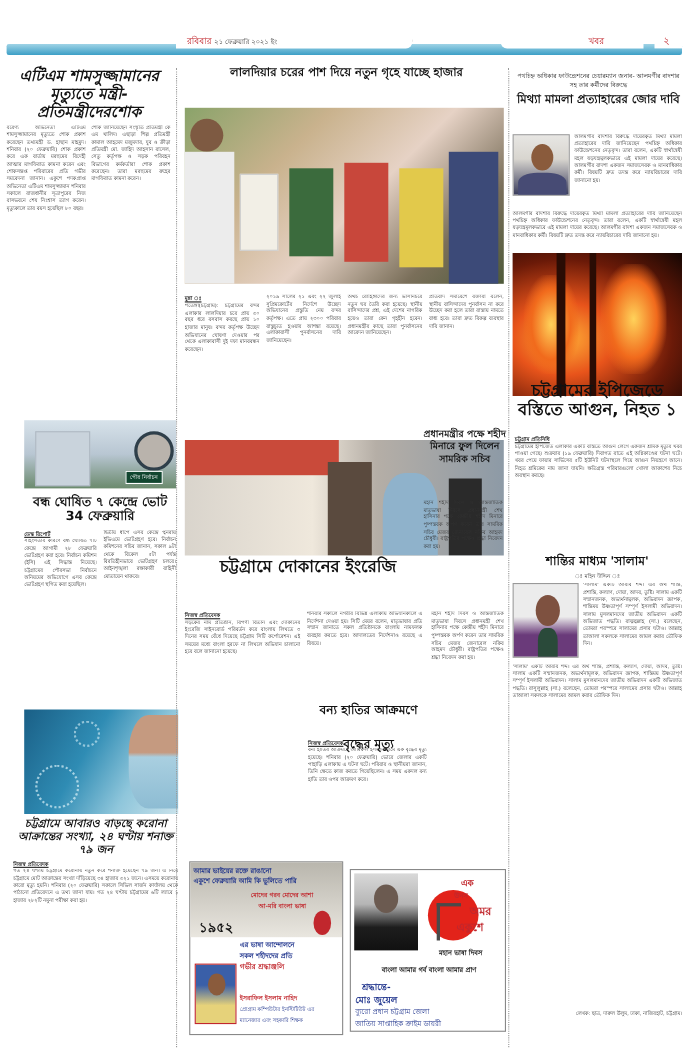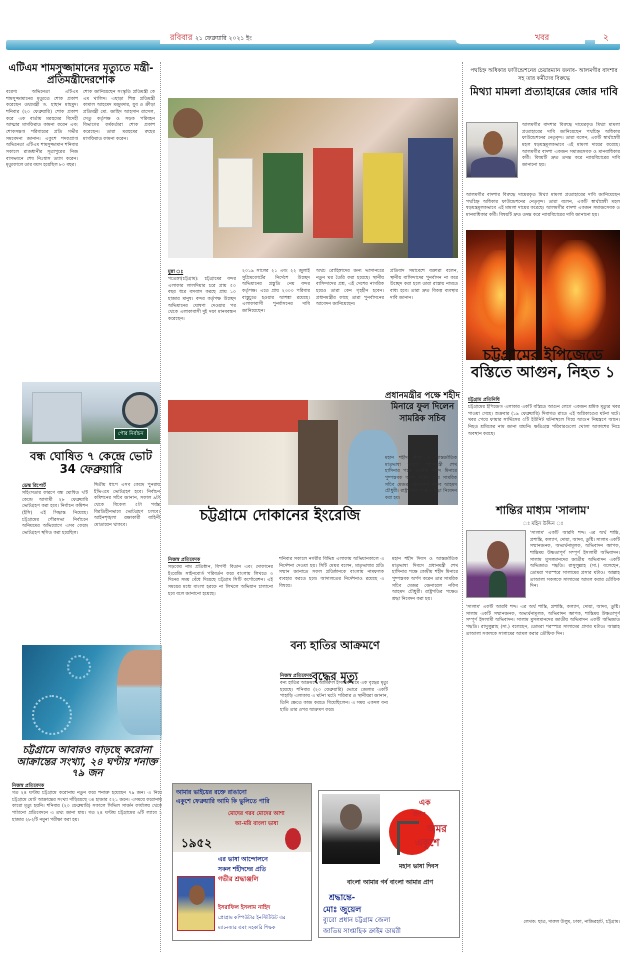--- a/index.html
+++ b/index.html
@@ -71,21 +71,21 @@
   </div>
   <div class="abs section-box">
     <div class="abs section-text">খবর</div>
   </div>
   <div class="abs page-box">
     <div class="abs page-text">২</div>
   </div>
 </div>
 
 <div class="abs" style="left:6px; top:62px; width:150px;">
-  <div class="hl" style="font-size:10px;">এটিএম শামসুজ্জামানের মৃত্যুতে মন্ত্রী-প্রতিমন্ত্রীদেরশোক</div>
+  <div class="hl" style="font-size:14px;font-style:italic;">এটিএম শামসুজ্জামানের মৃত্যুতে মন্ত্রী-প্রতিমন্ত্রীদেরশোক</div>
   <div style="display:flex; gap:5px; margin-top:4px;">
     <div class="txt" style="width:72px; height:300px;">বরেণ্য অভিনেতা এটিএম শামসুজ্জামানের মৃত্যুতে শোক প্রকাশ করেছেন তথ্যমন্ত্রী ড. হাছান মাহমুদ। শনিবার (২০ ফেব্রুয়ারি) শোক প্রকাশ করে এক বার্তায় মরহুমের বিদেহী আত্মার মাগফিরাত কামনা করেন এবং শোকসন্তপ্ত পরিবারের প্রতি গভীর সমবেদনা জানান। একুশে পদকপ্রাপ্ত অভিনেতা এটিএম শামসুজ্জামান শনিবার সকালে রাজধানীর সূত্রাপুরের নিজ বাসভবনে শেষ নিঃশ্বাস ত্যাগ করেন। মৃত্যুকালে তার বয়স হয়েছিল ৮০ বছর।</div>
     <div class="txt" style="width:72px; height:300px;">শোক জানিয়েছেন সংস্কৃতি প্রতিমন্ত্রী কে এম খালিদ। এছাড়া শিল্প প্রতিমন্ত্রী কামাল আহমেদ মজুমদার, যুব ও ক্রীড়া প্রতিমন্ত্রী মো. জাহিদ আহসান রাসেল, সেতু কর্তৃপক্ষ ও সড়ক পরিবহন বিভাগের কর্মকর্তারা শোক প্রকাশ করেছেন। তারা মরহুমের রুহের মাগফিরাত কামনা করেন।</div>
   </div>
 </div>
 
 <div class="abs img img-ec" style="left:22px; top:382px; width:138px; height:62px;">
   <div class="abs" style="left:10px; top:10px; width:50px; height:50px; background:#c9d3dc; border:1px solid #aeb9c3;"></div>
   <div class="abs" style="left:100px; top:10px; width:36px; height:36px; border-radius:50%; background:#b9b3ac; border:3px solid #2f3f4a;"></div>
   <div class="abs tag-ec" style="left:92px; top:46px;">পৌর নির্বাচন</div>
@@ -106,20 +106,21 @@
 </div>
 <div class="abs hl" style="left:12px; top:744px; width:150px; font-size:10px;font-style:italic;">চট্টগ্রামে আবারও বাড়ছে করোনা আক্রান্তের সংখ্যা, ২৪ ঘণ্টায় শনাক্ত ৭৯ জন</div>
 <div class="abs" style="left:12px; top:782px; width:150px;">
   <div class="byline">নিজস্ব প্রতিবেদক</div>
   <div class="txt" style="height:165px;">গত ২৪ ঘণ্টায় চট্টগ্রামে করোনায় নতুন করে শনাক্ত হয়েছেন ৭৯ জন। এ নিয়ে চট্টগ্রামে মোট আক্রান্তের সংখ্যা দাঁড়িয়েছে ৩৪ হাজার ৫২১ জনে। এসময়ে করোনায় কারো মৃত্যু হয়নি। শনিবার (২০ ফেব্রুয়ারি) সকালে সিভিল সার্জন কার্যালয় থেকে পাঠানো প্রতিবেদনে এ তথ্য জানা যায়। গত ২৪ ঘণ্টায় চট্টগ্রামের ৬টি ল্যাবে ১ হাজার ২৮২টি নমুনা পরীক্ষা করা হয়।</div>
 </div>
 
 <div class="abs col-sep" style="left:160px; top:62px; height:890px;"></div>
 
 <div class="abs" style="left:165px; top:60px; width:300px;">
+  <div class="hl" style="font-size:10.5px;">লালদিয়ার চরের পাশ দিয়ে নতুন গৃহে যাচ্ছে হাজার</div>
 </div>
 <div class="abs img img-rally" style="left:168px; top:98px; width:290px; height:160px;">
   <div class="person" style="left:5px; top:10px; width:30px; height:30px; background:#7e5a42;"></div>
   <div class="abs" style="left:0px; top:40px; width:45px; height:120px; background:#ececec;"></div>
   <div class="abs" style="left:50px; top:60px; width:35px; height:70px; background:#f2efe6; border:1px solid #ccc;"></div>
   <div class="abs" style="left:95px; top:55px; width:40px; height:80px; background:#3b6b3d;"></div>
   <div class="abs" style="left:145px; top:50px; width:40px; height:90px; background:#c8473b;"></div>
   <div class="abs" style="left:195px; top:55px; width:40px; height:90px; background:#e2c94b;"></div>
   <div class="abs" style="left:240px; top:40px; width:45px; height:120px; background:#3c4a78;"></div>
 </div>

